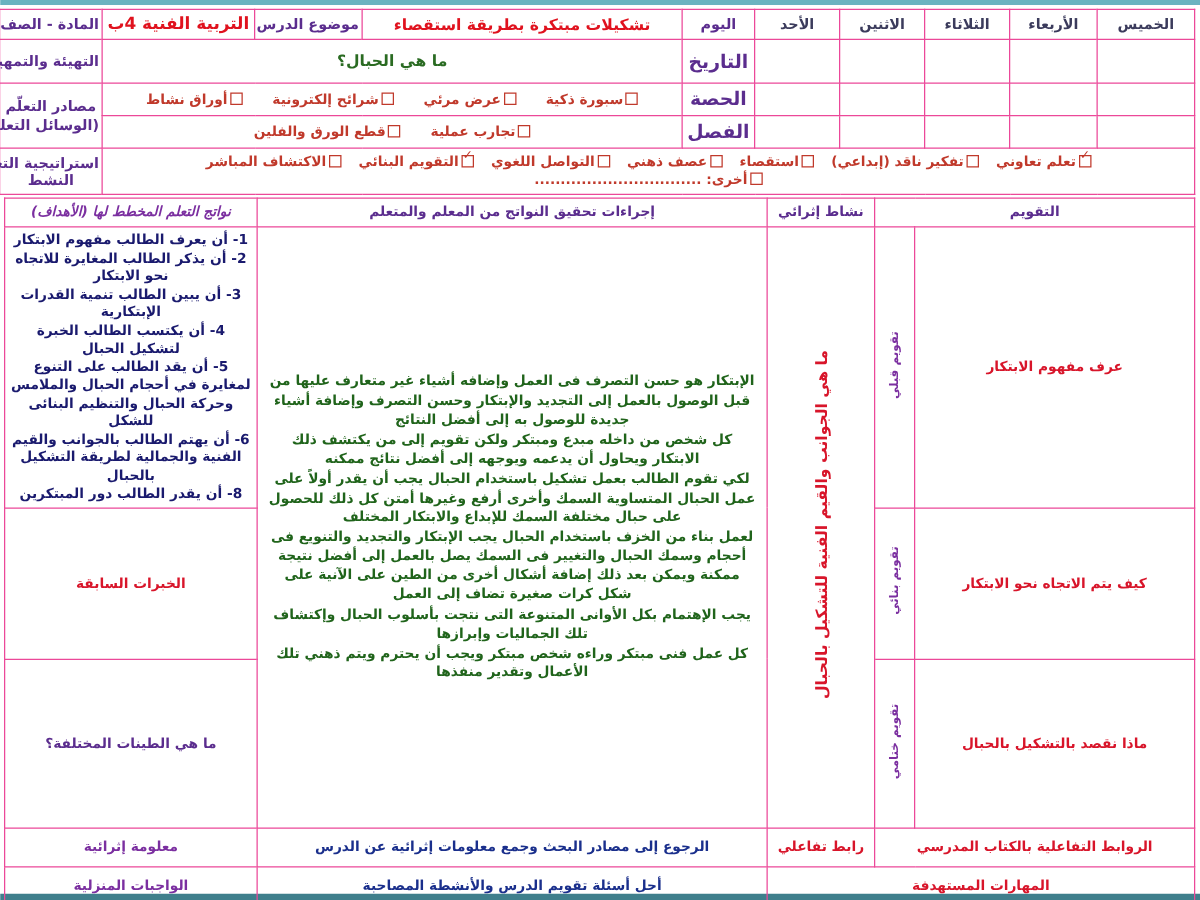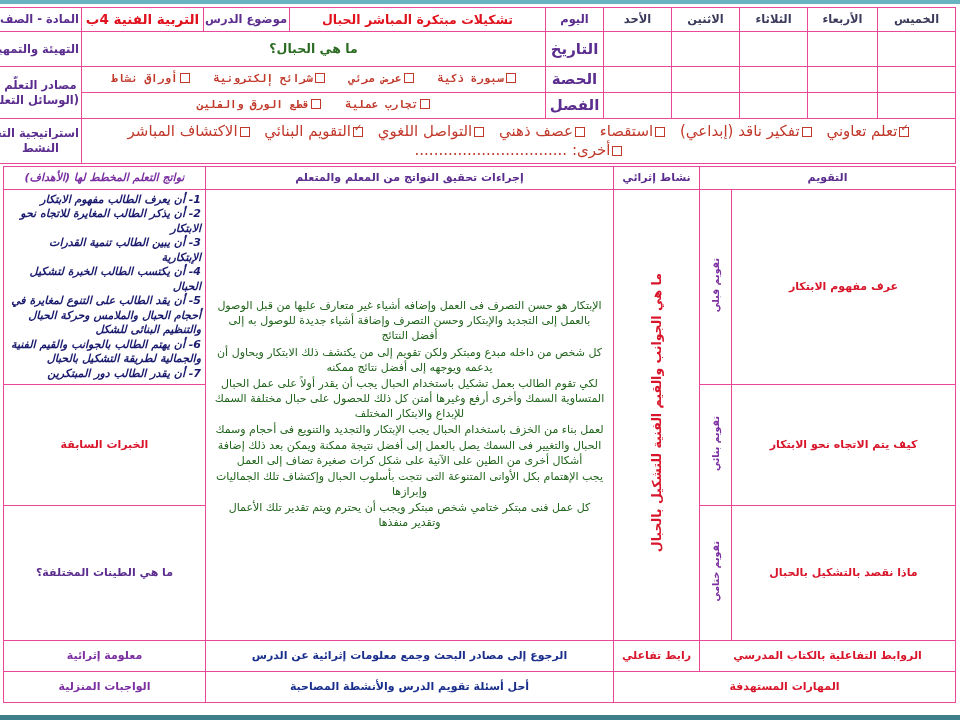--- a/index.html
+++ b/index.html
@@ -73,88 +73,87 @@
     color: #2a6b22;
   }
 
   .res-cell {
     text-align: center;
     font-size: 11px;
     font-weight: bold;
     color: #c0392b;
     padding: 2px 6px;
   }
-  .res-cell .opt { display: inline-block; margin: 0 10px; white-space: nowrap; font-family: Liberation Mono, monospace; }
+  .res-cell .opt { display: inline-block; margin: 0 10px; white-space: nowrap; }
   .box {
     display: inline-block;
     width: 8px; height: 8px;
     border: 1.3px solid #c0392b;
     margin-left: 2px;
     position: relative;
     top: 1px;
     background: #fff;
   }
   .box.checked::after {
     content: "✓";
     position: absolute;
     top: -5px; right: -0.5px;
     font-size: 10px;
     line-height: 10px;
     color: #c0392b;
   }
   .strat-cell {
     text-align: center;
-    font-size: 15px;
-    font-weight: normal;
+    font-size: 11px;
+    font-weight: bold;
     color: #c0392b;
     padding: 3px 4px;
   }
   .strat-cell .opt { display: inline-block; margin: 0 5px; white-space: nowrap; }
 
   
   .main-tbl { margin-top: 2px; }
   .main-tbl td { font-size: 11px; }
   .col-hd {
     font-weight: bold;
     font-size: 12.5px;
     color: #5b2d8e;
     height: 20px;
     background: #ffffff;
   }
   .col-hd.outcomes { color: #7b2fa0; font-style: italic; }
 
   .objectives {
-    text-align: right;
+    text-align: center;
     font-size: 12px;
     font-weight: bold;
     color: #1a1a6e;
     line-height: 1.32;
     padding: 3px 4px;
     vertical-align: top;
-    font-style: italic;
   }
   .objectives div { margin: 0; }
 
   .sec-hd {
     font-weight: bold;
     font-size: 12px;
     color: #d8152a;
     height: 19px;
   }
   .prev-q {
     font-weight: bold;
     font-size: 12px;
     color: #5b2d8e;
     height: 82px;
   }
 
   .proc {
     text-align: center;
     font-size: 12px;
-    font-weight: normal;
+    font-weight: bold;
     color: #20641b;
     line-height: 1.38;
     padding: 6px 8px;
     vertical-align: middle;
   }
   .proc p { margin: 0 0 1px 0; }
 
   
   .vert-wrap {
     writing-mode: vertical-rl;
@@ -222,21 +221,21 @@
         <col style="width:82px">
     </colgroup>
     <tbody>
         <tr>
       <td class="day-hd">الخميس</td>
       <td class="day-hd">الأربعاء</td>
       <td class="day-hd">الثلاثاء</td>
       <td class="day-hd">الاثنين</td>
       <td class="day-hd">الأحد</td>
       <td class="lbl">اليوم</td>
-      <td class="topic-red">تشكيلات مبتكرة المباشر الحبال</td>
+      <td class="topic-red">تشكيلات مبتكرة بطريقة استقصاء</td>
       <td class="lbl">موضوع الدرس</td>
       <td class="subj">التربية الفنية 4ب</td>
       <td class="lbl">المادة - الصف</td>
     </tr>
     <tr>
       <td>&nbsp;</td>
       <td>&nbsp;</td>
       <td>&nbsp;</td>
       <td>&nbsp;</td>
       <td>&nbsp;</td>
@@ -317,30 +316,30 @@
       </td>
       <td rowspan="3">
         <span class="vert-wrap enrich-vert">ما هي الجوانب والقيم الفنية للتشكيل بالحبال</span>
       </td>
       <td class="proc" rowspan="3">
         <p>الإبتكار هو حسن التصرف فى العمل وإضافه أشياء غير متعارف عليها من قبل الوصول بالعمل إلى التجديد والإبتكار وحسن التصرف وإضافة أشياء جديدة للوصول به إلى أفضل النتائج</p>
         <p>كل شخص من داخله مبدع ومبتكر ولكن تقويم إلى من يكتشف ذلك الابتكار ويحاول أن يدعمه ويوجهه إلى أفضل نتائج ممكنه</p>
         <p>لكي تقوم الطالب بعمل تشكيل باستخدام الحبال يجب أن يقدر أولاً على عمل الحبال المتساوية السمك وأخرى أرفع وغيرها أمتن كل ذلك للحصول على حبال مختلفة السمك للإبداع والابتكار المختلف</p>
         <p>لعمل بناء من الخزف باستخدام الحبال يجب الإبتكار والتجديد والتنويع فى أحجام وسمك الحبال والتغيير فى السمك يصل بالعمل إلى أفضل نتيجة ممكنة ويمكن بعد ذلك إضافة أشكال أخرى من الطين على الآنية على شكل كرات صغيرة تضاف إلى العمل</p>
         <p>يجب الإهتمام بكل الأوانى المتنوعة التى نتجت بأسلوب الحبال وإكتشاف تلك الجماليات وإبرازها</p>
-        <p>كل عمل فنى مبتكر ختامي شخص مبتكر ويجب أن يحترم ويتم تقدير تلك الأعمال وتقدير منفذها</p>
+        <p>كل عمل فنى مبتكر وراءه شخص مبتكر ويجب أن يحترم ويتم ذهني تلك الأعمال وتقدير منفذها</p>
       </td>
       <td class="objectives">
         <div>1- أن يعرف الطالب مفهوم الابتكار</div>
         <div>2- أن يذكر الطالب المغايرة للاتجاه نحو الابتكار</div>
         <div>3- أن يبين الطالب تنمية القدرات الإبتكارية</div>
         <div>4- أن يكتسب الطالب الخبرة لتشكيل الحبال</div>
         <div>5- أن يقد الطالب على التنوع لمغايرة في أحجام الحبال والملامس وحركة الحبال والتنظيم البنائى للشكل</div>
         <div>6- أن يهتم الطالب بالجوانب والقيم الفنية والجمالية لطريقة التشكيل بالحبال</div>
-        <div>7- أن يقدر الطالب دور المبتكرين</div>
+        <div>8- أن يقدر الطالب دور المبتكرين</div>
       </td>
     </tr>
 
     <tr>
       <td class="eval-txt" style="height:118px">كيف يتم الاتجاه نحو الابتكار</td>
       <td>
         <span class="vert-wrap assess-vert">تقويم بنائي</span>
       </td>
       <td class="sec-hd">الخبرات السابقة</td>
     </tr>

